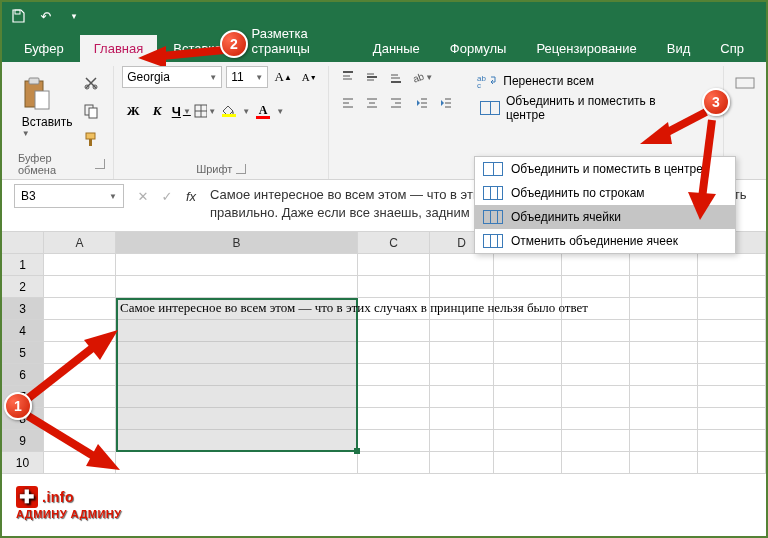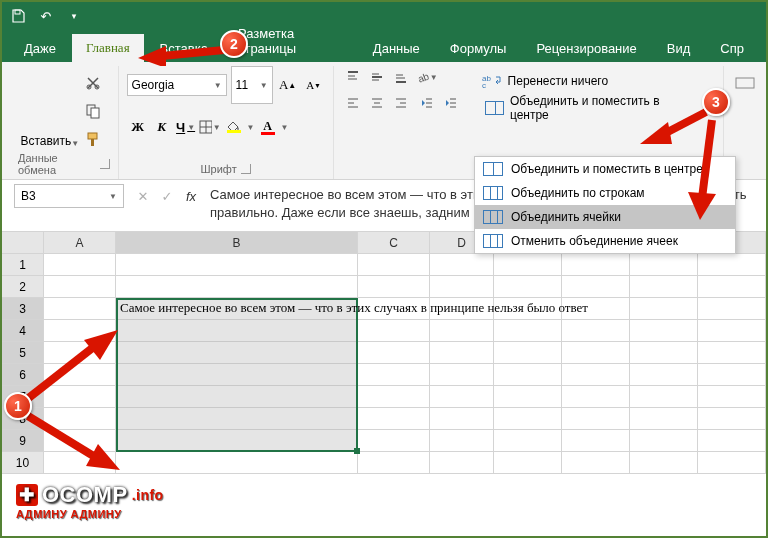--- a/index.html
+++ b/index.html
@@ -6,41 +6,41 @@
 body { width: 768px; height: 538px; overflow: hidden; background: #fff; border: 2px solid #548235; position: relative; }
 
 
 .titlebar { height: 28px; background: #217346; display: flex; align-items: center; padding: 0 8px; gap: 12px; }
 .titlebar .qat-btn { width: 16px; height: 16px; color: #fff; display: flex; align-items: center; justify-content: center; font-size: 13px; cursor: pointer; }
 .titlebar .qat-btn svg { fill: #fff; }
 
 
 .tabstrip { height: 32px; background: #217346; display: flex; align-items: flex-end; padding: 0 8px; gap: 2px; }
 .tab { padding: 6px 14px 6px; color: #fff; font-size: 13px; cursor: pointer; }
-.tab.active { background: #f3f3f3; color: #4d7c0f; font-family: Liberation Serif, serif; }
+.tab.active { background: #f3f3f3; color: #be185d; }
 
 
 .ribbon { height: 118px; background: #f3f3f3; border-bottom: 1px solid #d4d4d4; display: flex; padding: 4px 8px 0; }
 .rgroup { display: flex; flex-direction: column; align-items: center; border-right: 1px solid #e1e1e1; padding: 0 8px 2px; }
 .rgroup-body { flex: 1; display: flex; align-items: flex-start; gap: 6px; }
 .rgroup-label { font-size: 11px; color: #666; padding: 2px 0; display: flex; align-items: center; gap: 4px; }
 .dialog-launcher { width: 10px; height: 10px; border: 1px solid #999; border-left: none; border-top: none; position: relative; cursor: pointer; }
 .dialog-launcher::after { content: ''; position: absolute; width: 4px; height: 4px; border-right: 1px solid #999; border-bottom: 1px solid #999; right: -1px; bottom: -1px; }
 
 
-.paste-big { width: 52px; height: 82px; display: flex; flex-direction: row; align-items: flex-end; justify-content: center; cursor: pointer; }
+.paste-big { width: 52px; height: 82px; display: flex; flex-direction: column; align-items: flex-start; justify-content: center; cursor: pointer; }
 .paste-big svg { margin-bottom: 4px; }
 .paste-big span { font-size: 12px; }
 .mini-stack { display: flex; flex-direction: column; gap: 6px; padding-top: 6px; }
 .mini-btn { width: 22px; height: 22px; display: flex; align-items: center; justify-content: center; cursor: pointer; }
 
 
 .font-row1 { display: flex; gap: 4px; align-items: center; margin-bottom: 6px; }
 .font-name { width: 100px; height: 22px; border: 1px solid #c0c0c0; background: #fff; font-size: 12px; padding: 0 4px; display: flex; align-items: center; justify-content: space-between; cursor: pointer; }
-.font-size { width: 42px; height: 22px; border: 1px solid #c0c0c0; background: #fff; font-size: 12px; padding: 18px 4px; display: flex; align-items: center; justify-content: space-between; cursor: pointer; }
+.font-size { width: 42px; height: 22px; border: 1px solid #c0c0c0; background: #fff; font-size: 12px; padding: 2px 4px; display: flex; align-items: center; justify-content: space-between; cursor: pointer; }
 .dd-arrow { font-size: 8px; color: #666; }
 .ribbon-ico { width: 22px; height: 22px; display: flex; align-items: center; justify-content: center; cursor: pointer; font-size: 13px; }
 .font-row2 { display: flex; gap: 2px; align-items: center; }
 .font-row2 .ribbon-ico { font-weight: bold; font-family: Georgia, serif; }
 .color-bar { width: 14px; height: 3px; margin-top: -2px; }
 
 
 .align-body { display: flex; gap: 4px; }
 .align-col { display: flex; flex-direction: column; gap: 4px; }
 .align-row { display: flex; gap: 2px; }
@@ -110,21 +110,21 @@
     <svg width="14" height="14" viewBox="0 0 14 14">
         <path d="M2 1h8l3 3v9H2z" fill="none" stroke="#fff" stroke-width="1.2"></path>
         <rect x="4" y="1" width="5" height="4" fill="none" stroke="#fff"></rect>
       </svg>
   </div>
   <div class="qat-btn">↶</div>
   <div class="qat-btn" style="font-size:9px">▾</div>
 </div>
 
 <div class="tabstrip">
-  <div class="tab">Даже</div>
+  <div class="tab">Буфер</div>
   <div class="tab active">Главная</div>
   <div class="tab">Вставка</div>
   <div class="tab">Разметка страницы</div>
   <div class="tab">Данные</div>
   <div class="tab">Формулы</div>
   <div class="tab">Рецензирование</div>
   <div class="tab">Вид</div>
   <div class="tab">Спр</div>
 </div>
 
@@ -157,21 +157,21 @@
         </div>
         <div class="mini-btn">
           <svg width="16" height="16" viewBox="0 0 16 16">
               <rect x="3" y="2" width="9" height="6" fill="#f0c060" stroke="#a07020"></rect>
               <rect x="6" y="8" width="3" height="7" fill="#a07020"></rect>
             </svg>
         </div>
       </div>
     </div>
     <div class="rgroup-label">
-        <span>Данные обмена</span>
+        <span>Буфер обмена</span>
         <span class="dialog-launcher"></span>
       </div>
   </div>
 
   <div class="rgroup">
     <div class="rgroup-body" style="flex-direction:column;align-items:flex-start">
       <div class="font-row1">
         <div class="font-name">
             <span>Georgia</span>
             <span class="dd-arrow">▼</span>
@@ -300,21 +300,21 @@
   </div>
 
   <div class="rgroup" style="border-right:none">
     <div class="merge-body">
       <div class="merge-line">
         <svg width="20" height="16" viewBox="0 0 20 16">
             <text x="0" y="8" font-size="8" fill="#3a7ab8">ab</text>
             <path d="M14 4h4v5h-4l2-2m-2 2l2 2" fill="none" stroke="#3a7ab8"></path>
             <text x="0" y="15" font-size="8" fill="#3a7ab8">c</text>
           </svg>
-        <span>Перенести ничего</span>
+        <span>Перенести всем</span>
       </div>
       <div class="merge-split">
         <div class="merge-main">
           <span class="mc-icon center"></span>
           <span>Объединить и поместить в центре</span>
         </div>
         <div class="merge-dd">▼</div>
       </div>
     </div>
     <div class="rgroup-label">&nbsp;</div>
@@ -527,17 +527,16 @@
 <div class="arrow" style="left:20px;top:408px">
   <svg width="110" height="70">
       <line x1="6" y1="6" x2="78" y2="50"></line>
       <polygon points="98,60 64,56 76,34"></polygon>
     </svg>
 </div>
 
 <div class="watermark">
   <div class="wm-main">
     <span class="wm-plus">✚</span>
-    <span>OCOMP</span>
       <span class="wm-info">.info</span>
   </div>
   <div class="wm-sub">АДМИНУ АДМИНУ</div>
 </div>
 
 </body></html>

